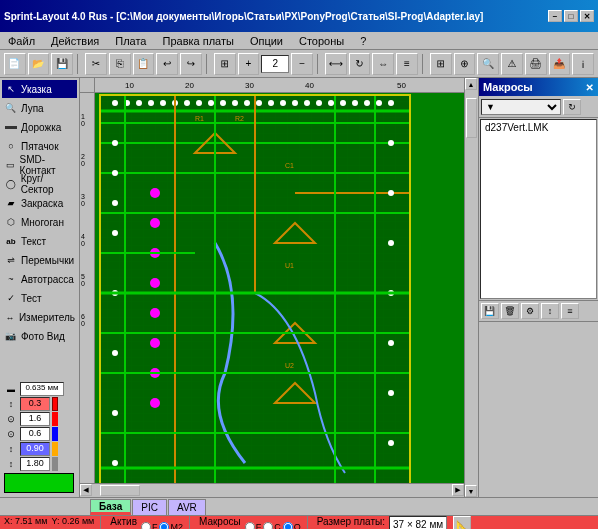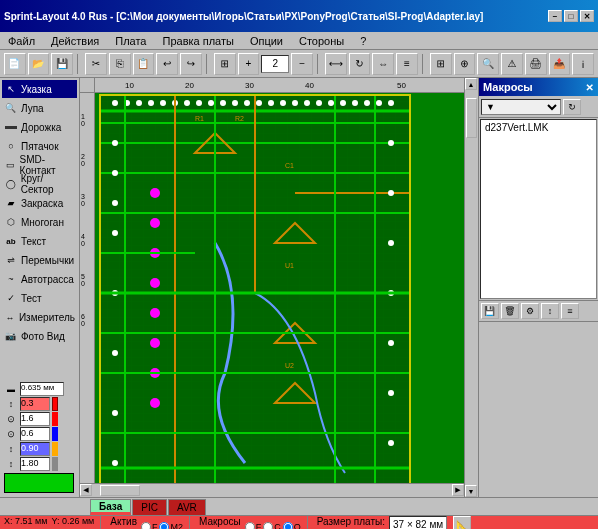--- a/index.html
+++ b/index.html
@@ -108,20 +108,21 @@
       display: flex;
       align-items: center;
       gap: 2px;
       margin-bottom: 1px;
     }
     .measure-box {
       width: 30px; height: 14px;
       border: 1px inset #808080;
       background: white;
       font-size: 9px;
+      text-align: center;
       color: black;
     }
     .measure-box.red { background: #ff6666; color: black; }
     .measure-box.blue { background: #6666ff; color: white; }
     .green-box {
       width: 70px; height: 20px;
       background: #00cc00;
       border: 1px solid #000;
       margin-top: 2px;
     }
@@ -232,21 +233,21 @@
       height: 18px;
       display: flex;
       align-items: flex-end;
       padding-left: 90px;
       background: #c0c0c0;
       border-top: 1px solid #808080;
     }
     .tab {
       height: 16px;
       padding: 0 8px;
-      background: #b91c1c;
+      background: #c4b5fd;
       border: 1px solid #808080;
       border-bottom: none;
       font-size: 10px;
       cursor: pointer;
       display: flex;
       align-items: center;
       margin-right: 1px;
     }
     .tab.active {
       background: #86efac;

